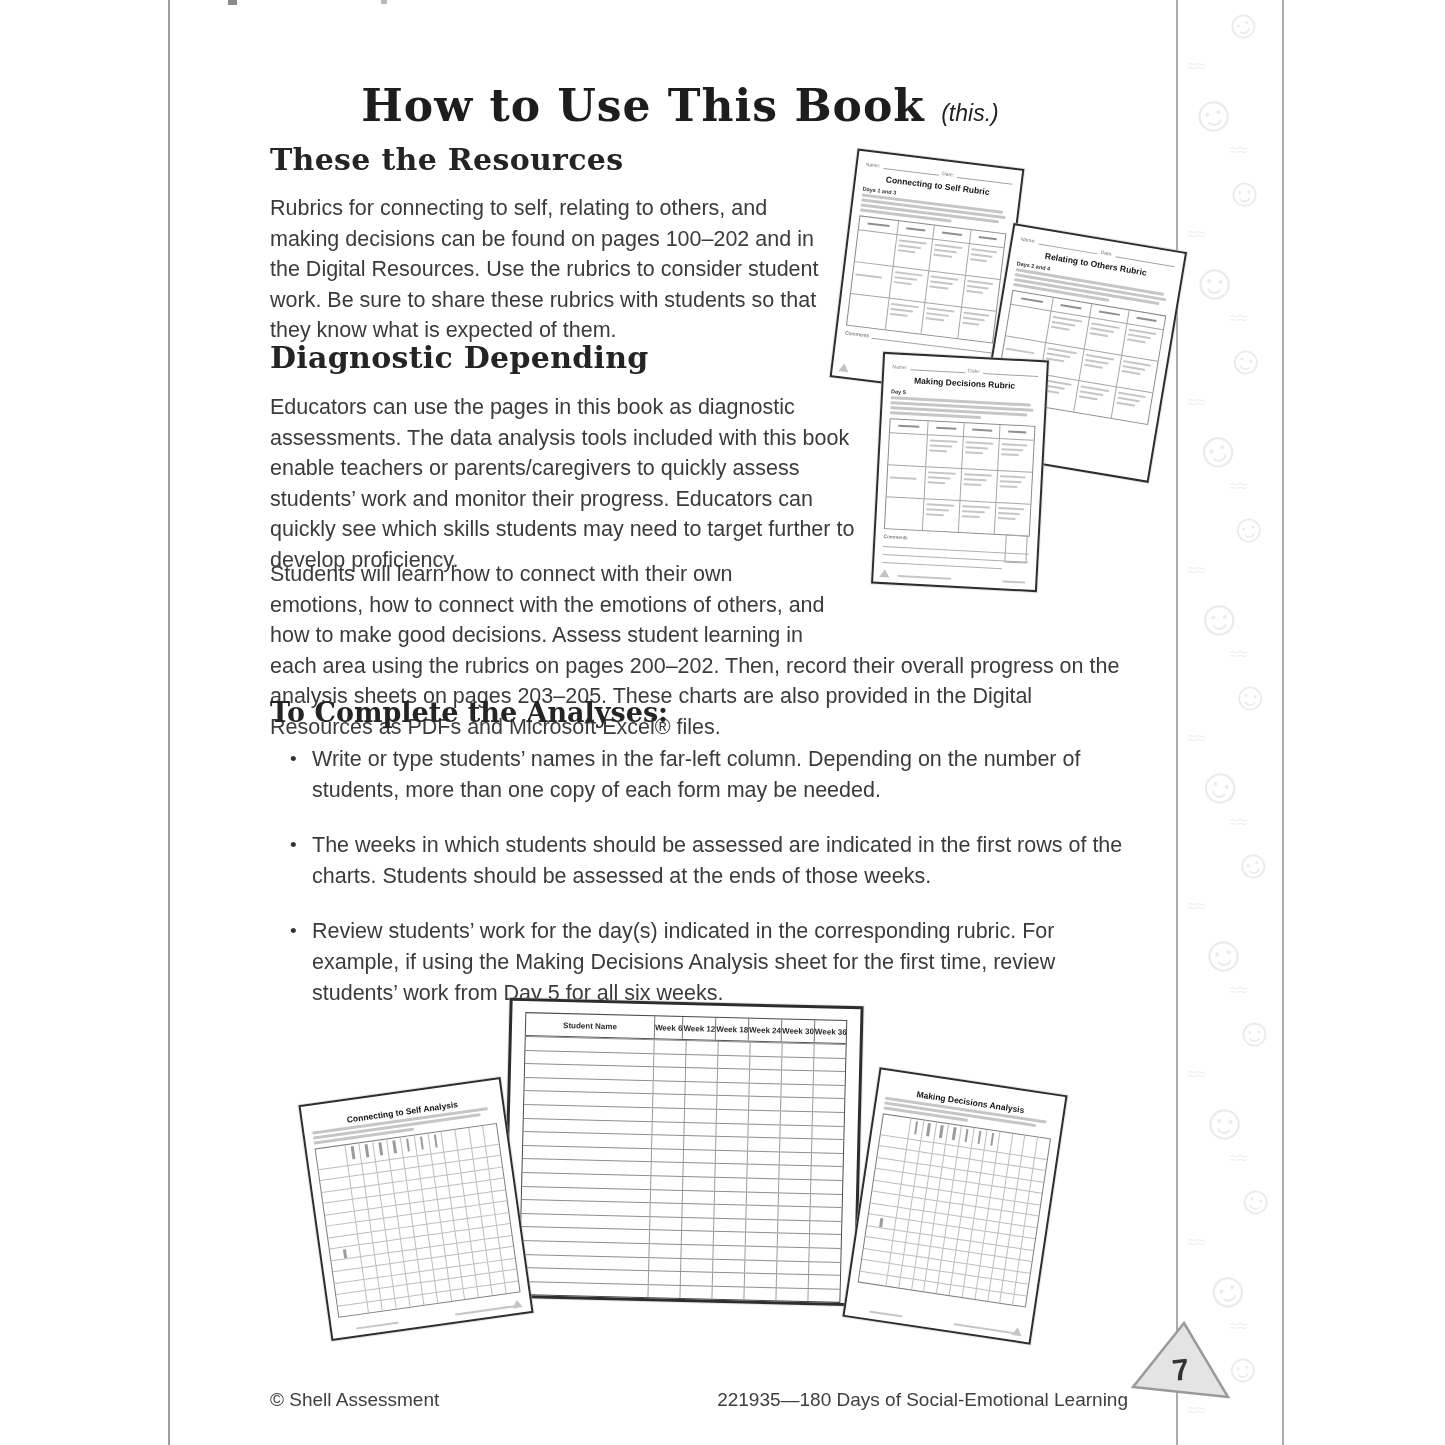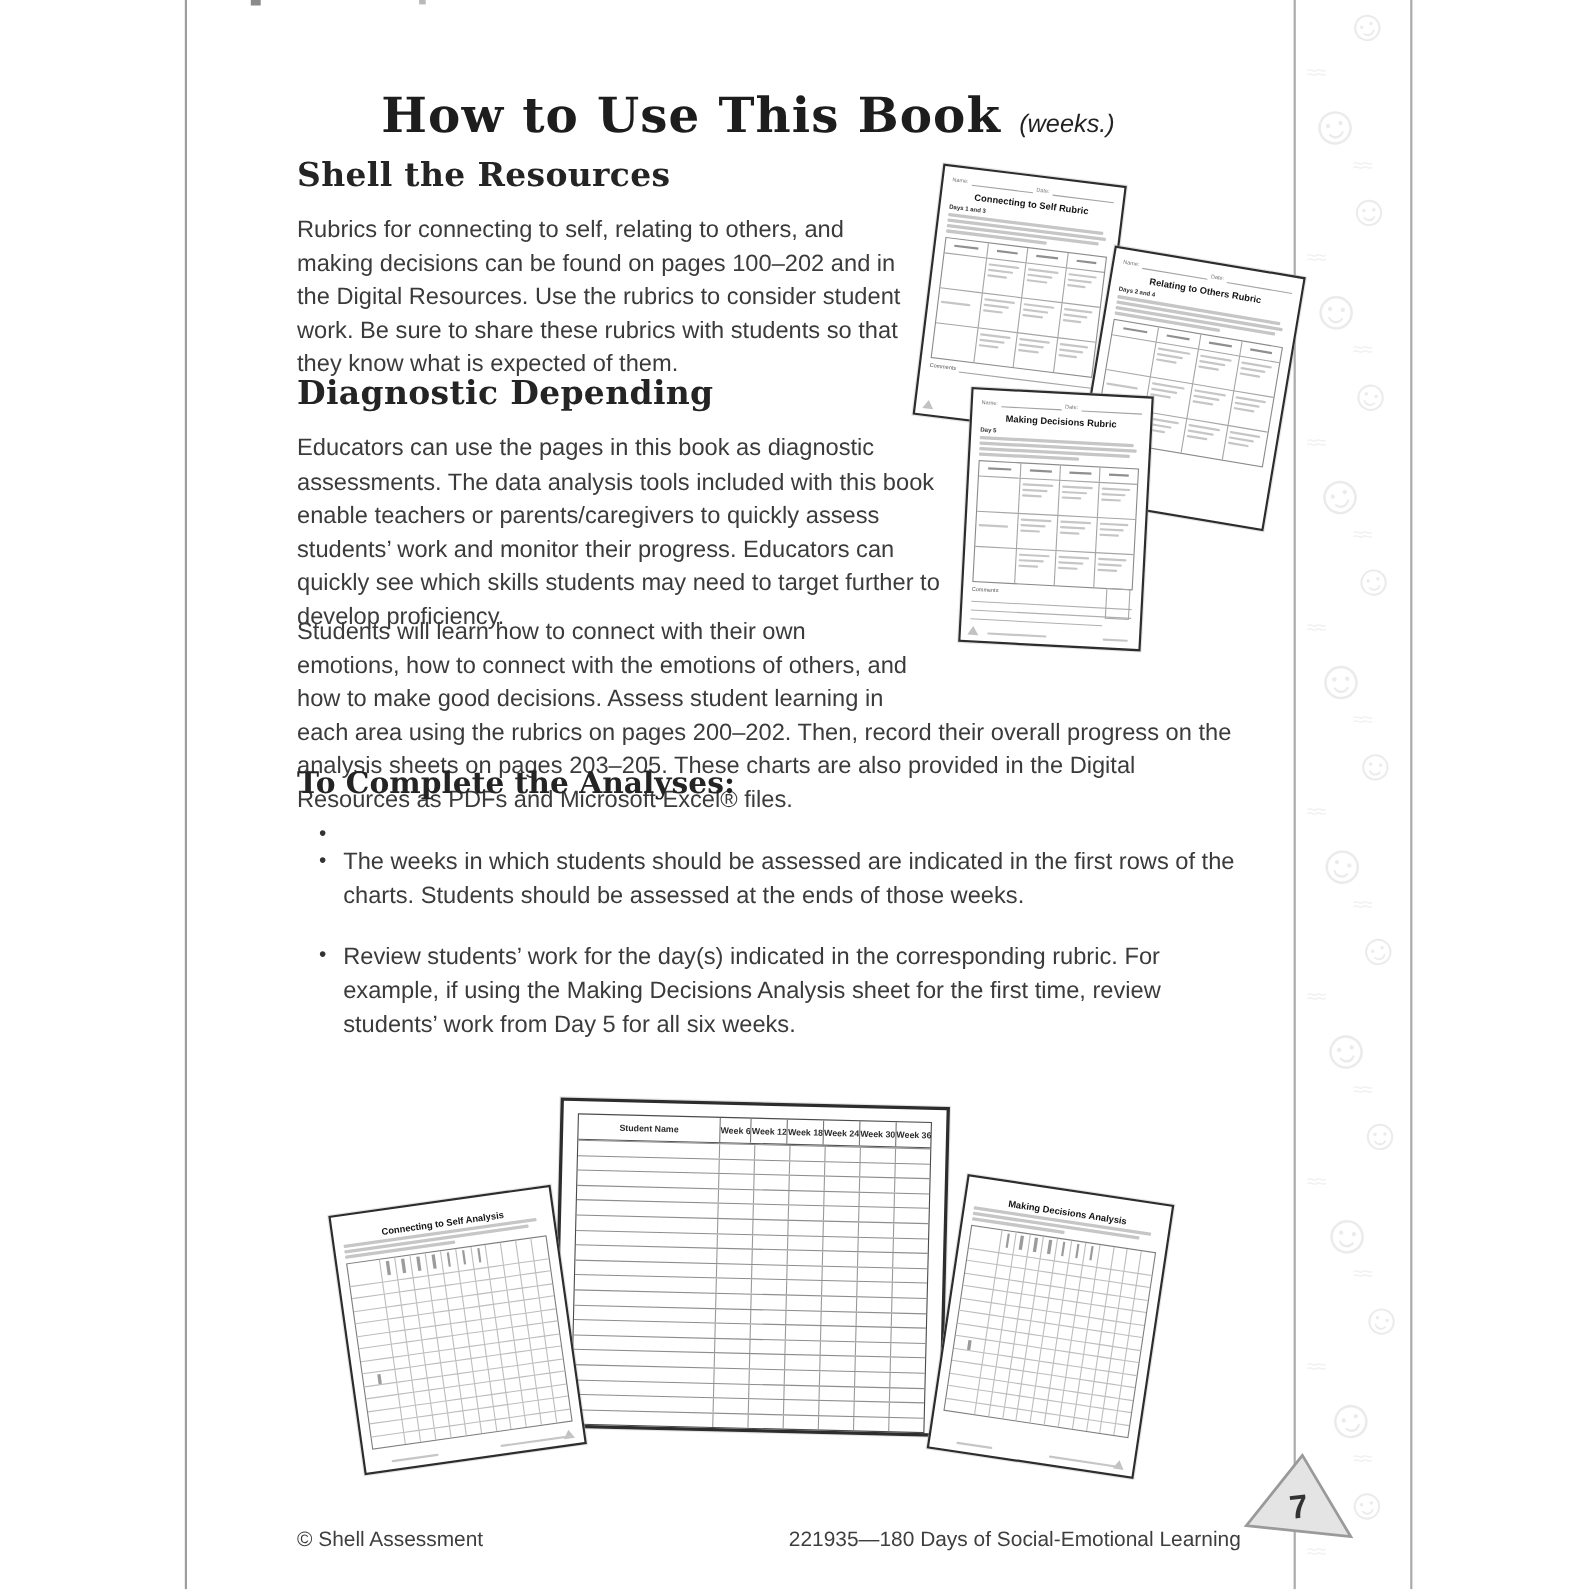--- a/index.html
+++ b/index.html
@@ -108,36 +108,37 @@
       <span class="face" style="font-size: 40px; top: 1180px; left: 58px; transform: rotate(16deg);">☺</span>
       <span class="squig" style="top: 1232px; left: 10px;">≈≈</span>
       <span class="face" style="font-size: 51px; top: 1264px; left: 23px; transform: rotate(-19deg);">☺</span>
       <span class="squig" style="top: 1316px; left: 52px;">≈≈</span>
       <span class="face" style="font-size: 40px; top: 1348px; left: 44px; transform: rotate(-10deg);">☺</span>
       <span class="squig" style="top: 1400px; left: 10px;">≈≈</span>
     </div>
 
   <div class="title-row">
     <span class="title-main">How to Use This Book</span>
-    <span class="title-cont">(weeks.)</span>
+    <span class="title-cont">(this.)</span>
   </div>
 
-  <div class="h2" style="top:142px;">Shell the Resources</div>
+  <div class="h2" style="top:142px;">These the Resources</div>
   <div class="para" style="top:193px;width:562px;">Rubrics for connecting to self, relating to others, and making decisions can be found on pages 100–202 and in the Digital Resources.  Use the rubrics to consider student work.  Be sure to share these rubrics with students so that they know what is expected of them.</div>
 
   <div class="h2" style="top:340px;">Diagnostic Depending</div>
   <div class="para" style="top:392px;width:614px;">Educators can use the pages in this book as diagnostic assessments.  The data analysis tools included with this book enable teachers or parents/caregivers to quickly assess students’ work and monitor their progress.  Educators can quickly see which skills students may need to target further to develop proficiency.</div>
   <div class="para" style="top:559px;width:860px;">
     <span class="wrap-spacer"></span><span>Students will learn how to connect with their own emotions, how to connect with the emotions of others, and how to make good decisions.  Assess student learning in each area using the rubrics on pages 200–202.  Then, record their overall progress on the analysis sheets on pages 203–205.  These charts are also provided in the Digital Resources as PDFs and Microsoft Excel® files.</span>
   </div>
 
   <div class="h3" style="top:697px;">To Complete the Analyses:</div>
   <div class="bullets">
     <div class="bullet-item">
       <span class="bullet-dot">•</span>
+      <span>Write or type students’ names in the far-left column.  Depending on the number of students, more than one copy of each form may be needed.</span>
     </div>
     <div class="bullet-item">
       <span class="bullet-dot">•</span>
       <span>The weeks in which students should be assessed are indicated in the first rows of the charts.  Students should be assessed at the ends of those weeks.</span>
     </div>
     <div class="bullet-item">
       <span class="bullet-dot">•</span>
       <span>Review students’ work for the day(s) indicated in the corresponding rubric.  For example, if using the Making Decisions Analysis sheet for the first time, review students’ work from Day 5 for all six weeks.</span>
     </div>
   </div>

